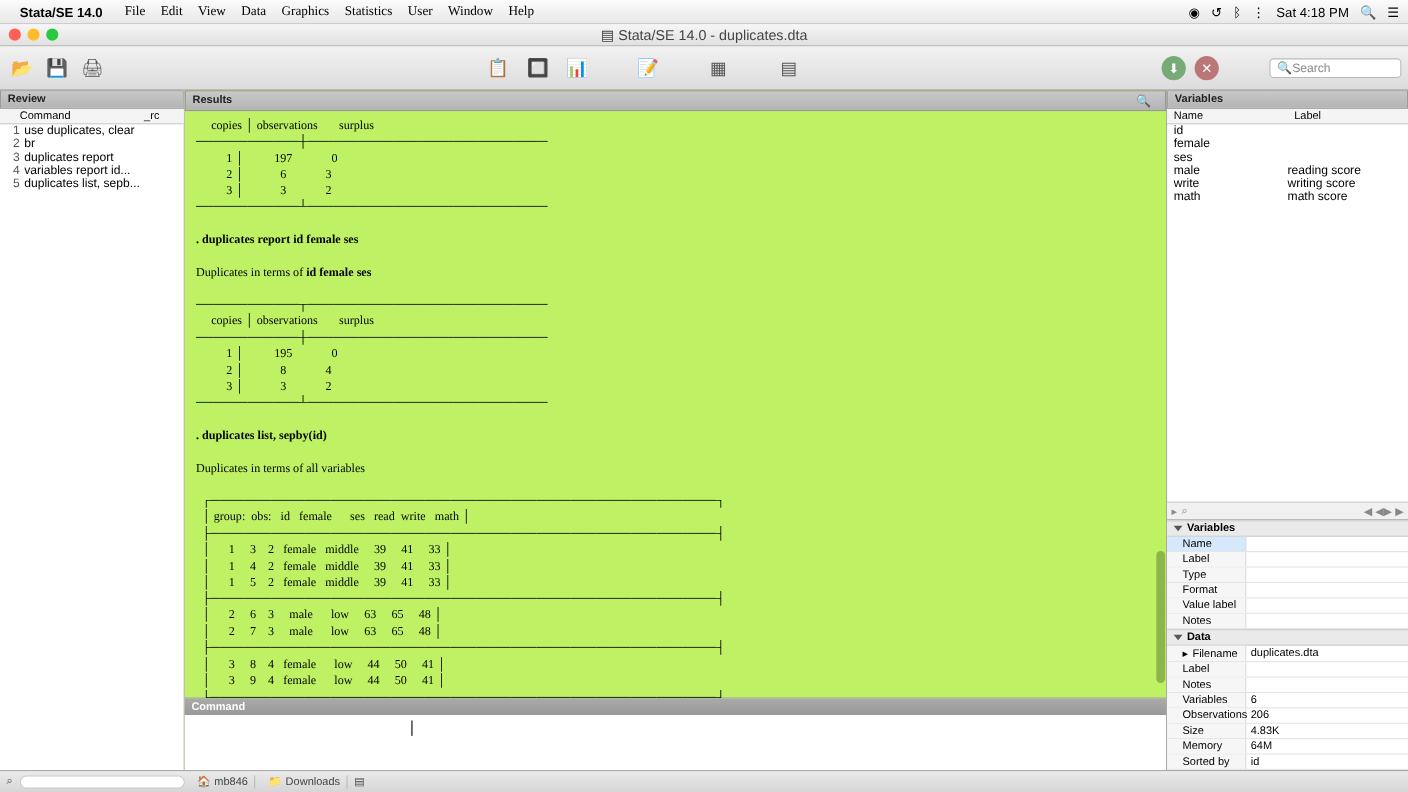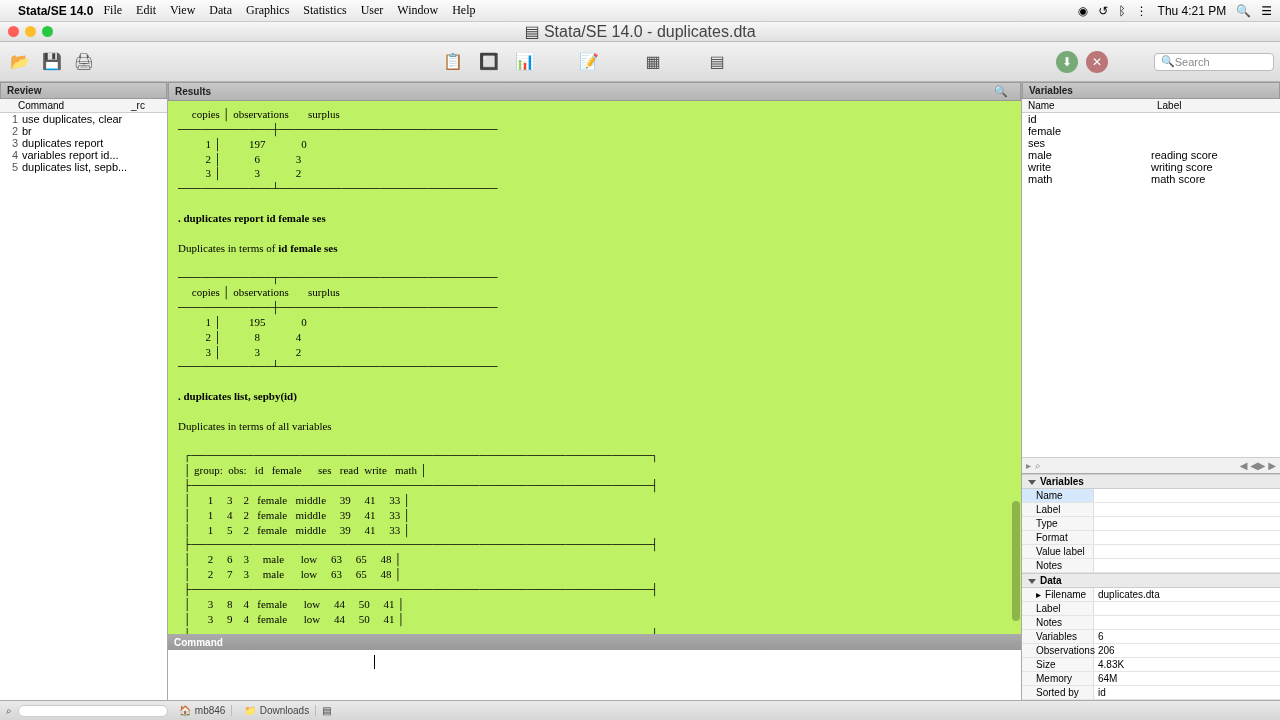--- a/index.html
+++ b/index.html
@@ -1,27 +1,27 @@
 <!DOCTYPE html>
 <html><head>
 <meta charset="utf-8">
 <style>
 * { box-sizing: border-box; margin: 0; padding: 0; }
 body { font-family: "Lucida Grande", "Helvetica Neue", Arial, sans-serif; font-size: 11px; background: #ececec; width: 1280px; height: 720px; overflow: hidden; position: relative; }
 
 
 .mac-menubar { height: 22px; background: linear-gradient(#fbfbfb,#e8e8e8); border-bottom: 1px solid #c9c9c9; display: flex; align-items: center; padding: 0 8px; font-size: 12px; }
 .mac-menubar .apple { margin-right: 10px; font-size: 14px; }
-.mac-menubar .app-name { font-weight: bold; margin-right: 10px; }
+.mac-menubar .app-name { font-weight: bold; margin-right: 20px; }
 .mac-menubar .menu-item { margin-right: 14px; font-family: Liberation Serif, serif; }
 .mac-menubar .spacer { flex: 1; }
 .mac-menubar .status { margin-left: 10px; display: flex; align-items: center; gap: 10px; }
 
 
-.win-titlebar { height: 20px; background: linear-gradient(#f6f6f6,#e1e1e1); border-bottom: 1px solid #bbb; display: flex; align-items: center; font-size: 16px; position: relative; }
+.win-titlebar { height: 20px; background: linear-gradient(#f6f6f6,#e1e1e1); border-bottom: 1px solid #bbb; display: flex; align-items: center; font-size: 13px; position: relative; }
 .traffic { display: flex; gap: 6px; margin-left: 8px; }
 .tl { width: 11px; height: 11px; border-radius: 50%; }
 .tl.red { background: #ff5f57; } .tl.yellow { background: #ffbd2e; } .tl.green { background: #28c940; }
 .win-title { position: absolute; left: 50%; transform: translateX(-50%); color: #444; }
 
 
 .toolbar { height: 40px; background: linear-gradient(#f2f2f2,#dcdcdc); border-bottom: 1px solid #b5b5b5; display: flex; align-items: center; padding: 0 6px; }
 .toolbar .tb-group { display: flex; gap: 4px; margin-right: 16px; }
 .tb-btn { width: 28px; height: 28px; display: flex; align-items: center; justify-content: center; font-size: 16px; color: #555; }
 .toolbar .mid-spacer { flex: 1; display: flex; justify-content: center; gap: 8px; }
@@ -49,21 +49,21 @@
 .results-header .search-icon { font-size: 11px; color: #666; margin-right: 6px; }
 .results-body { flex: 1; overflow-y: auto; padding: 6px 10px; font-family: Liberation Serif, serif; font-size: 11px; line-height: 1.35; color: #000; white-space: pre; position: relative; }
 .results-body .scroll-thumb { position: absolute; right: 1px; top: 400px; width: 8px; height: 120px; background: rgba(0,0,0,0.25); border-radius: 4px; }
 
 .cmd-area { border-top: 1px solid #aaa; }
 .cmd-header { background: linear-gradient(#aaa,#999); color: #fff; font-size: 10px; font-weight: bold; padding: 2px 6px; }
 .cmd-input { height: 50px; background: #fff; padding: 4px 6px; font-family: Menlo, Monaco, monospace; font-size: 12px; position: relative; }
 .caret { display: inline-block; width: 1px; height: 14px; background: #000; vertical-align: middle; margin-left: 200px; }
 
 
-.right-col { width: 259px; display: flex; flex-direction: column; border-left: 1px solid #aaa; background: #fff; }
+.right-col { width: 220px; display: flex; flex-direction: column; border-left: 1px solid #aaa; background: #fff; }
 .vars-cols { display: flex; background: #f4f4f4; border-bottom: 1px solid #ccc; font-size: 10px; }
 .vars-cols div { flex: 1; padding: 1px 6px; }
 .vars-list { flex: 1; font-size: 11px; }
 .vars-row { display: flex; padding: 0 6px; }
 .vars-row div { flex: 1; }
 .filter-bar { background: #f0f0f0; border-top: 1px solid #ccc; height: 16px; display: flex; align-items: center; padding: 0 4px; font-size: 10px; color: #888; }
 .filter-bar .arrows { margin-left: auto; }
 
 
 .props { border-top: 1px solid #aaa; font-size: 10px; }
@@ -97,21 +97,21 @@
   <span class="menu-item">Statistics</span>
   <span class="menu-item">User</span>
   <span class="menu-item">Window</span>
   <span class="menu-item">Help</span>
   <span class="spacer"></span>
   <span class="status">
     <span>◉</span>
     <span>↺</span>
     <span>ᛒ</span>
     <span>⋮</span>
-    <span>Thu 4:21 PM</span>
+    <span>Sat 4:18 PM</span>
     <span>🔍</span>
     <span>☰</span>
   </span>
 </div>
 
 <div class="win-titlebar">
   <div class="traffic">
     <div class="tl red"></div>
     <div class="tl yellow"></div>
     <div class="tl green"></div>

